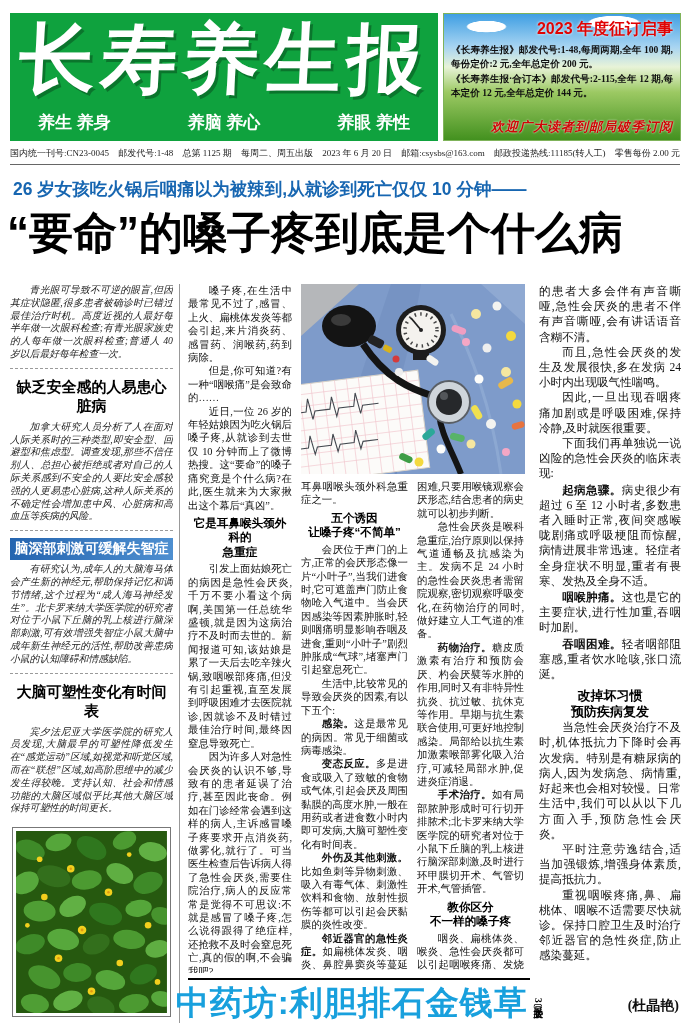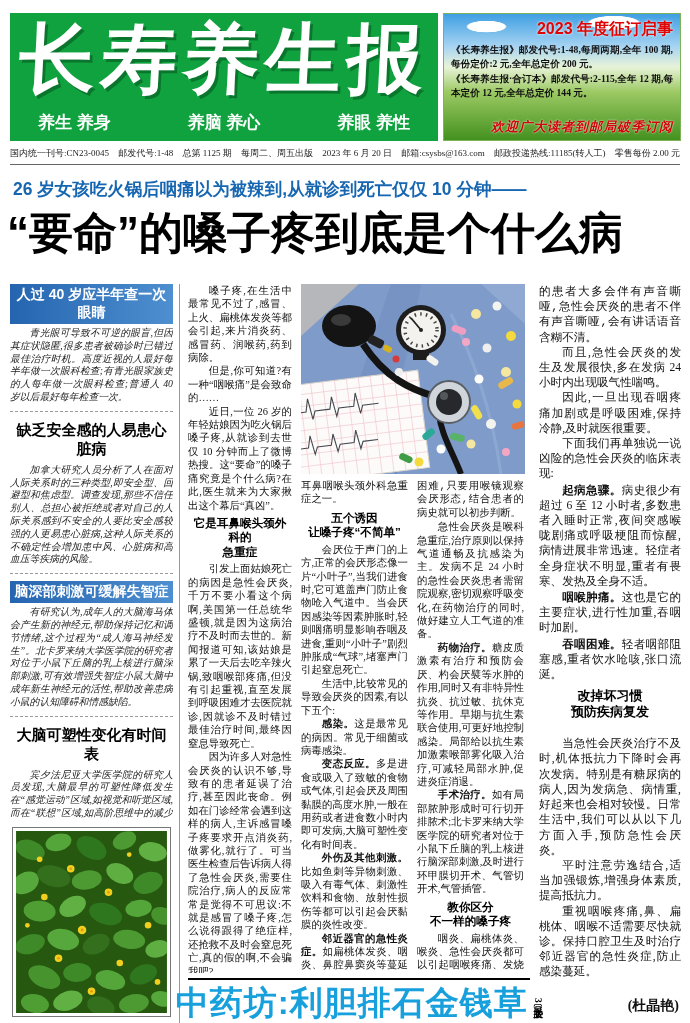--- a/index.html
+++ b/index.html
@@ -50,26 +50,26 @@
   .cols3{display:flex;gap:9px;height:694px;overflow:hidden;}
   .colA{width:104px;flex:none;overflow:hidden;}
   .mid{width:224px;flex:none;display:flex;flex-direction:column;}
   .photo-fig{margin:0 0 6px;flex:none;}
   .photo-fig svg{display:block;}
   .cols2{display:flex;gap:9px;flex:1;overflow:hidden;}
   .colB{width:107px;flex:none;overflow:hidden;}
   .col4{flex:1;box-sizing:border-box;padding-left:9px;display:flex;flex-direction:column;overflow:hidden;}
   .col4-flow{flex:1;overflow:hidden;}
   .para{margin:0;font-size:10.4px;line-height:13.4px;text-indent:2em;text-align:justify;}
-  .para.cont{text-indent:0;font-family:Liberation Mono, monospace;}
+  .para.cont{text-indent:0;}
   .para .lead{font-family:"Liberation Sans",sans-serif;font-weight:bold;}
   .subhead{margin:4px 0 3px;text-align:center;font-family:"Liberation Sans",sans-serif;
       font-weight:900;font-size:11.6px;line-height:14.5px;color:#000;}
   .col4 .para{font-size:11.6px;line-height:15.2px;}
-  .col4 .subhead{font-size:13px;line-height:16px;margin:6px 0 16px;}
+  .col4 .subhead{font-size:13px;line-height:16px;margin:6px 0 0;}
   .byline{margin:4px 2px 8px 0;text-align:right;font-weight:bold;font-size:14px;}
   
   .banner-row{border-top:2px solid #000;margin-top:5px;padding-top:3px;height:40px;flex:none;
       display:flex;align-items:center;justify-content:center;}
   .banner-text{color:#18a0dd;font-family:"Liberation Sans",sans-serif;font-weight:900;
       font-size:33px;letter-spacing:1px;white-space:nowrap;}
   .banner-note{writing-mode:vertical-rl;font-size:9.5px;font-weight:bold;color:#000;margin-left:5px;
       line-height:1;letter-spacing:-1px;}
 </style>
 </head>
@@ -106,21 +106,20 @@
     </div>
 
   <p class="kicker">26 岁女孩吃火锅后咽痛以为被辣到,从就诊到死亡仅仅 10 分钟——</p>
   <h1 class="headline">“要命”的嗓子疼到底是个什么病</h1>
 
   <div class="main">
 
     <aside class="sidebar">
       <div class="sb-list">
           <section class="sb-item">
-            <h3 class="sb-title blue">人过 40 岁应半年查一次眼睛</h3>
             <p class="sb-body">青光眼可导致不可逆的眼盲,但因其症状隐匿,很多患者被确诊时已错过最佳治疗时机。高度近视的人最好每半年做一次眼科检查;有青光眼家族史的人每年做一次眼科检查;普通人 40 岁以后最好每年检查一次。</p>
           </section>
           <section class="sb-item">
             <h3 class="sb-title black">缺乏安全感的人易患心脏病</h3>
             <p class="sb-body">加拿大研究人员分析了人在面对人际关系时的三种类型,即安全型、回避型和焦虑型。调查发现,那些不信任别人、总担心被拒绝或者对自己的人际关系感到不安全的人要比安全感较强的人更易患心脏病,这种人际关系的不确定性会增加患中风、心脏病和高血压等疾病的风险。</p>
           </section>
           <section class="sb-item">
             <h3 class="sb-title blue">脑深部刺激可缓解失智症</h3>
             <p class="sb-body">有研究认为,成年人的大脑海马体会产生新的神经元,帮助保持记忆和调节情绪,这个过程为“成人海马神经发生”。北卡罗来纳大学医学院的研究者对位于小鼠下丘脑的乳上核进行脑深部刺激,可有效增强失智症小鼠大脑中成年新生神经元的活性,帮助改善患病小鼠的认知障碍和情感缺陷。</p>
           </section>

